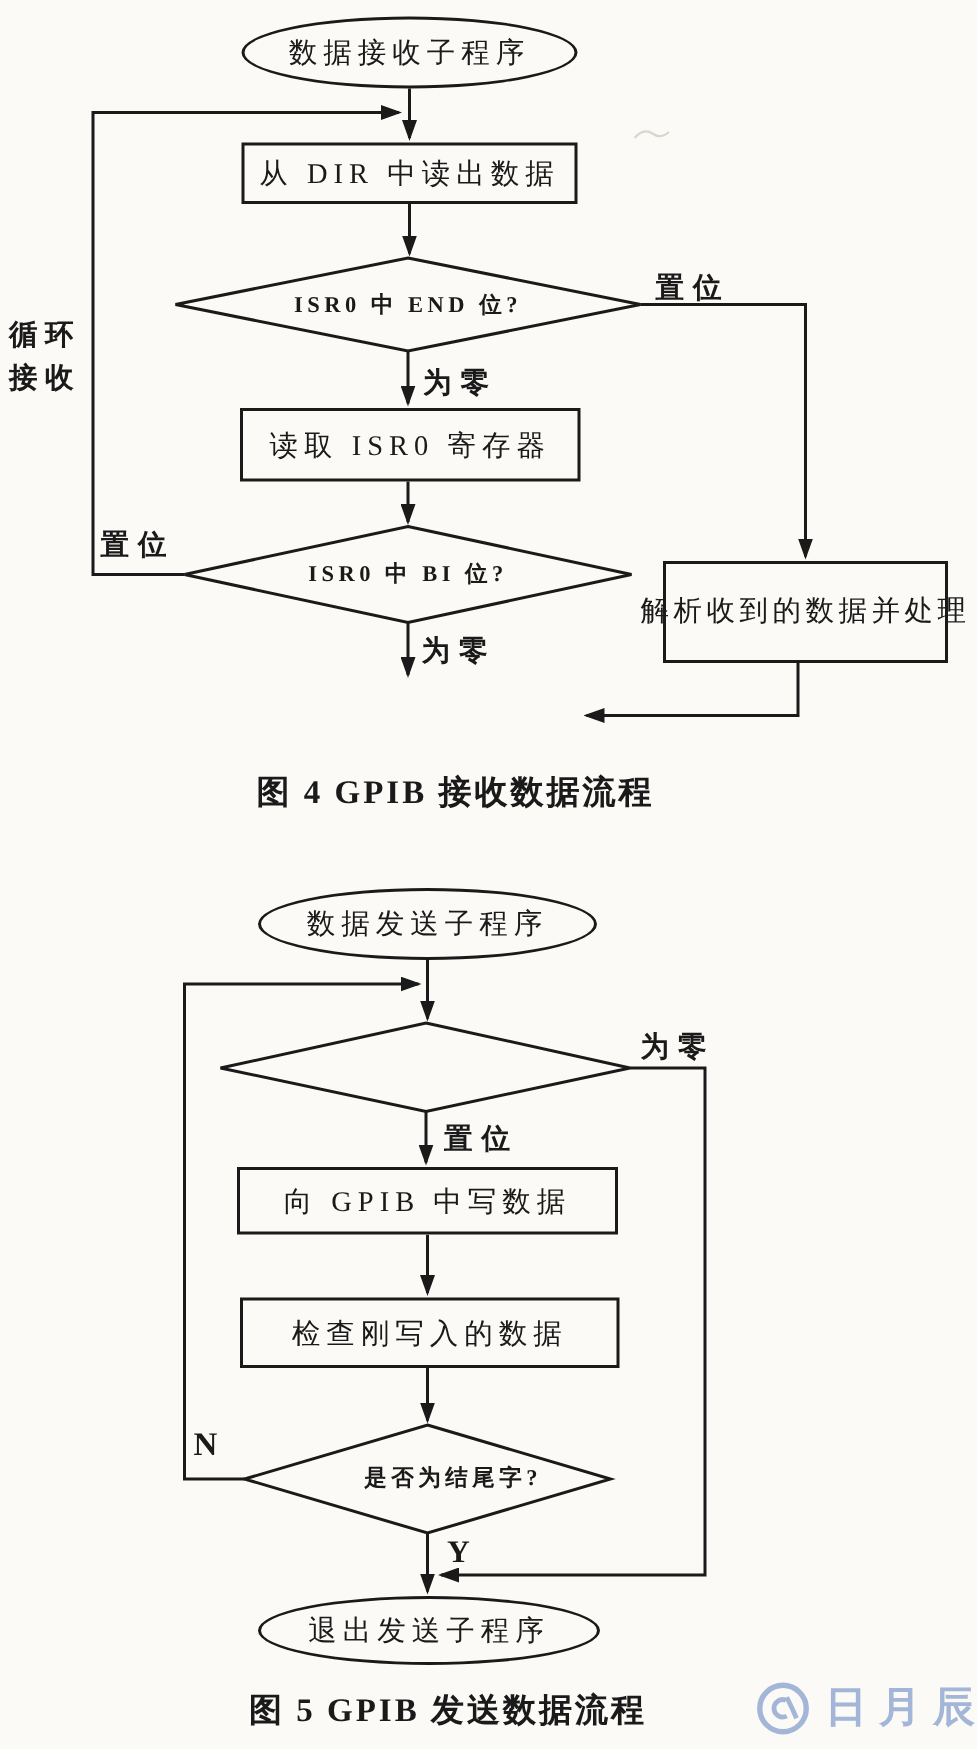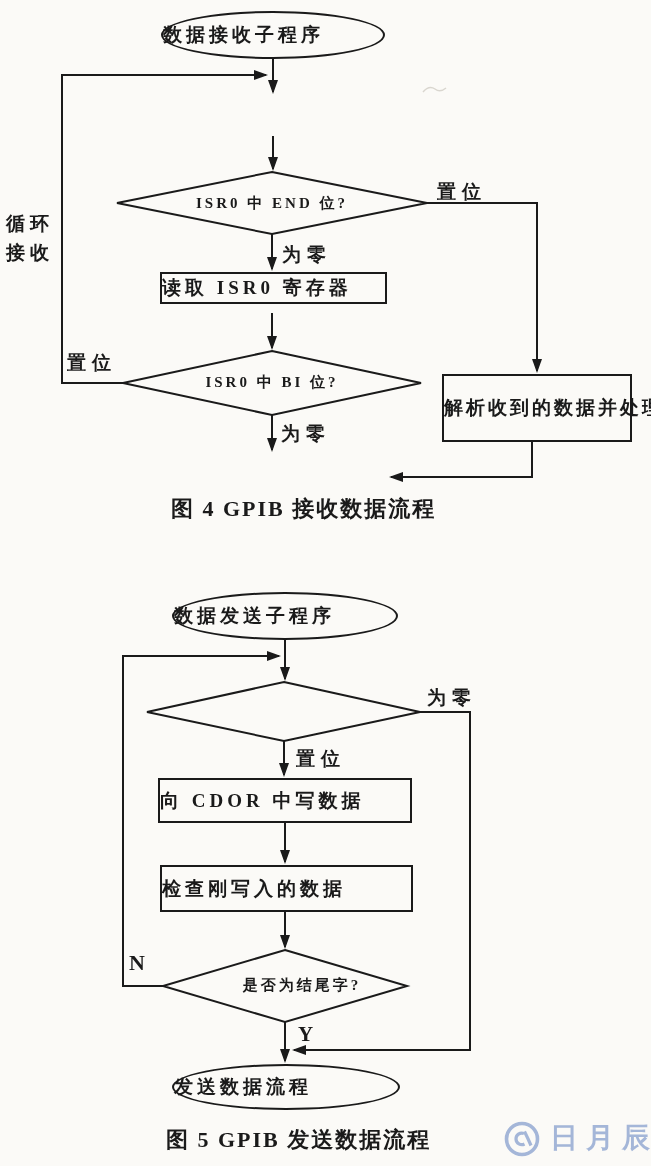--- a/index.html
+++ b/index.html
@@ -8,23 +8,23 @@
   .page {
     position:relative; width:651px; height:1166px; overflow:hidden;
     background:var(--paper);
     color:var(--ink);
     font-family:"Liberation Serif","DejaVu Serif",serif;
   }
   svg.wires { position:absolute; left:0; top:0; width:651px; height:1166px; }
   svg.wires * { vector-effect:non-scaling-stroke; }
   .node {
     position:absolute; box-sizing:border-box;
-    display:flex; align-items:center; 
+    display:flex; align-items:center; justify-content:center;
     border:2px solid var(--ink); background:var(--paper);
-    font-weight:bold; font-size:19px; letter-spacing:4px;
+    font-weight:normal; font-size:19px; letter-spacing:4px;
     text-align:center; white-space:nowrap;
   }
   .ellipse { border-radius:50% / 50%; }
   .two-line { flex-direction:row; line-height:30px; }
   .dtext {
     position:absolute; display:flex; align-items:center; justify-content:center;
     font-weight:bold; font-size:15px; letter-spacing:3px; white-space:nowrap;
   }
   .lbl {
     position:absolute; font-weight:bold; font-size:19px;
@@ -75,26 +75,29 @@
     <polygon points="285,950 407,986 285,1022 163,986"></polygon>
     <path d="M285,1022 L285,1061" marker-end="url(#ah)"></path>
 
     <path d="M423,92 q6,-7 12,-3 q5,4 11,-1" stroke="#d9d6cf" stroke-width="1.5"></path>
   </svg>
 
   <div class="node ellipse" style="left:161px;top:11px;width:224px;height:48px;">
     <span>数据接收子程序</span>
   </div>
 
+  <div class="node" style="left:161px;top:95px;width:224px;height:41px;">
+    <span>从 DIR 中读出数据</span>
+  </div>
 
   <div class="dtext" style="left:117px;top:174px;width:310px;height:58px;">
     <span>ISR0 中 END 位?</span>
   </div>
 
-  <div class="node" style="left:160px;top:272px;width:227px;height:32px;">
+  <div class="node" style="left:160px;top:272px;width:227px;height:49px;">
     <span>读取 ISR0 寄存器</span>
   </div>
 
   <div class="dtext" style="left:123px;top:353px;width:298px;height:58px;">
     <span>ISR0 中 BI 位?</span>
   </div>
 
   <div class="node two-line" style="left:442px;top:374px;width:190px;height:68px;font-size:19px;letter-spacing:3px;">
     <span>解析收到的数据</span>
     <span>并处理</span>
@@ -103,41 +106,41 @@
 
   <div class="lbl" style="left:437px;top:179px;">置位</div>
   <div class="lbl" style="left:282px;top:242px;">为零</div>
   <div class="lbl vstack" style="left:6px;top:209px;">
     <div>循环</div>
     <div>接收</div>
   </div>
   <div class="lbl" style="left:67px;top:350px;">置位</div>
   <div class="lbl" style="left:281px;top:421px;">为零</div>
 
-  <div class="caption" style="left:171px;top:494px;">图 4 GPIB 接收数据流程</div>
+  <div class="caption" style="left:171px;top:513px;">图 4 GPIB 接收数据流程</div>
 
   <div class="node ellipse" style="left:172px;top:592px;width:226px;height:48px;">
     <span>数据发送子程序</span>
   </div>
 
 
   <div class="node" style="left:158px;top:778px;width:254px;height:45px;">
-    <span>向 CDOR 中写数据</span>
+    <span>向 GPIB 中写数据</span>
   </div>
 
   <div class="node" style="left:160px;top:865px;width:253px;height:47px;">
     <span>检查刚写入的数据</span>
   </div>
 
   <div class="dtext" style="left:180px;top:952px;width:244px;height:66px;">
     <span>是否为结尾字?</span>
   </div>
 
   <div class="node ellipse" style="left:172px;top:1064px;width:228px;height:46px;">
-    <span>发送数据流程</span>
+    <span>退出发送子程序</span>
   </div>
 
   <div class="lbl" style="left:427px;top:685px;">为零</div>
   <div class="lbl" style="left:296px;top:746px;">置位</div>
   <div class="lbl latin" style="left:129px;top:950px;">N</div>
   <div class="lbl latin" style="left:298px;top:1022px;font-size:21px;">Y</div>
 
   <div class="caption" style="left:166px;top:1125px;">图 5 GPIB 发送数据流程</div>
 
   <div class="wm">

